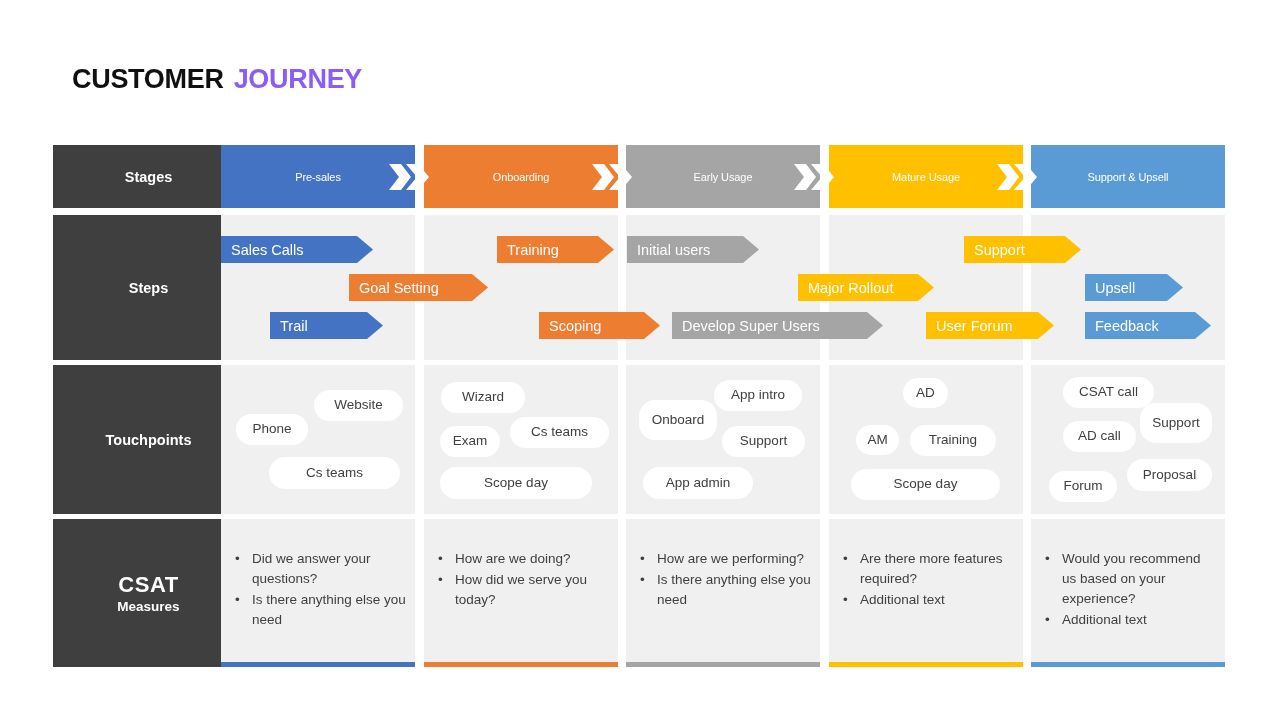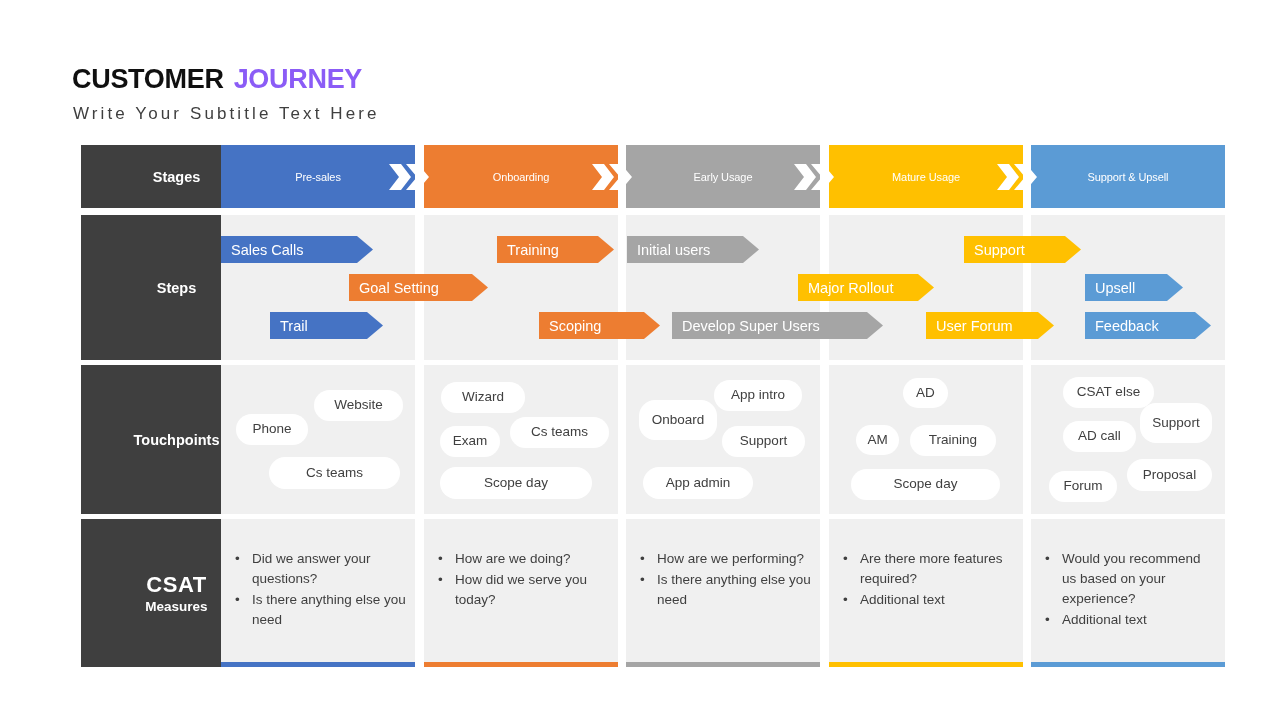--- a/index.html
+++ b/index.html
@@ -25,21 +25,20 @@
     white-space: nowrap;
   }
 
   
   .labelcell {
     position: absolute; left: 53px; width: 191px;
     background: #3F3F3F; color: #ffffff;
     display: flex; flex-direction: column;
     align-items: center; justify-content: center;
     text-align: left;
-    margin-left: 28px;
   }
   .labelcell .lbl { font-size: 14.5px; font-weight: bold; }
   .labelcell .lbl-big { font-size: 22px; font-weight: bold; letter-spacing: .5px; }
   .labelcell .lbl-sub { font-size: 13.5px; font-weight: bold; margin-top: 1px; }
 
   .cell {
     position: absolute;
     background: #F0F0F0;
   }
 
@@ -89,21 +88,20 @@
   .csatitem .txt { flex: 1; }
 </style>
 </head>
 <body>
 
 <div id="stage">
 
   <div class="title">
     <span class="t1">CUSTOMER</span><span class="t2">JOURNEY</span>
   </div>
-  <div class="subtitle">Write Your Subtitle Text Here</div>
 
   <div class="labelcell" id="lbl-stages" style="top:145px;height:63px;">
     <span class="lbl">Stages</span>
   </div>
   <div class="labelcell" id="lbl-steps" style="top:215px;height:145px;">
     <span class="lbl">Steps</span>
   </div>
   <div class="labelcell" id="lbl-touchpoints" style="top:365px;height:149px;">
     <span class="lbl">Touchpoints</span>
   </div>
@@ -239,21 +237,21 @@
       <div class="tp" style="left: 856px; top: 425px; width: 43px; height: 30px;">
         <span>AM</span>
       </div>
       <div class="tp" style="left: 910px; top: 425px; width: 86px; height: 31px;">
         <span>Training</span>
       </div>
       <div class="tp" style="left: 851px; top: 469px; width: 149px; height: 31px;">
         <span>Scope day</span>
       </div>
       <div class="tp" style="left: 1063px; top: 377px; width: 91px; height: 31px;">
-        <span>CSAT else</span>
+        <span>CSAT call</span>
       </div>
       <div class="tp" style="left: 1140px; top: 403px; width: 72px; height: 40px;">
         <span>Support</span>
       </div>
       <div class="tp" style="left: 1063px; top: 421px; width: 73px; height: 31px;">
         <span>AD call</span>
       </div>
       <div class="tp" style="left: 1127px; top: 459px; width: 85px; height: 32px;">
         <span>Proposal</span>
       </div>

